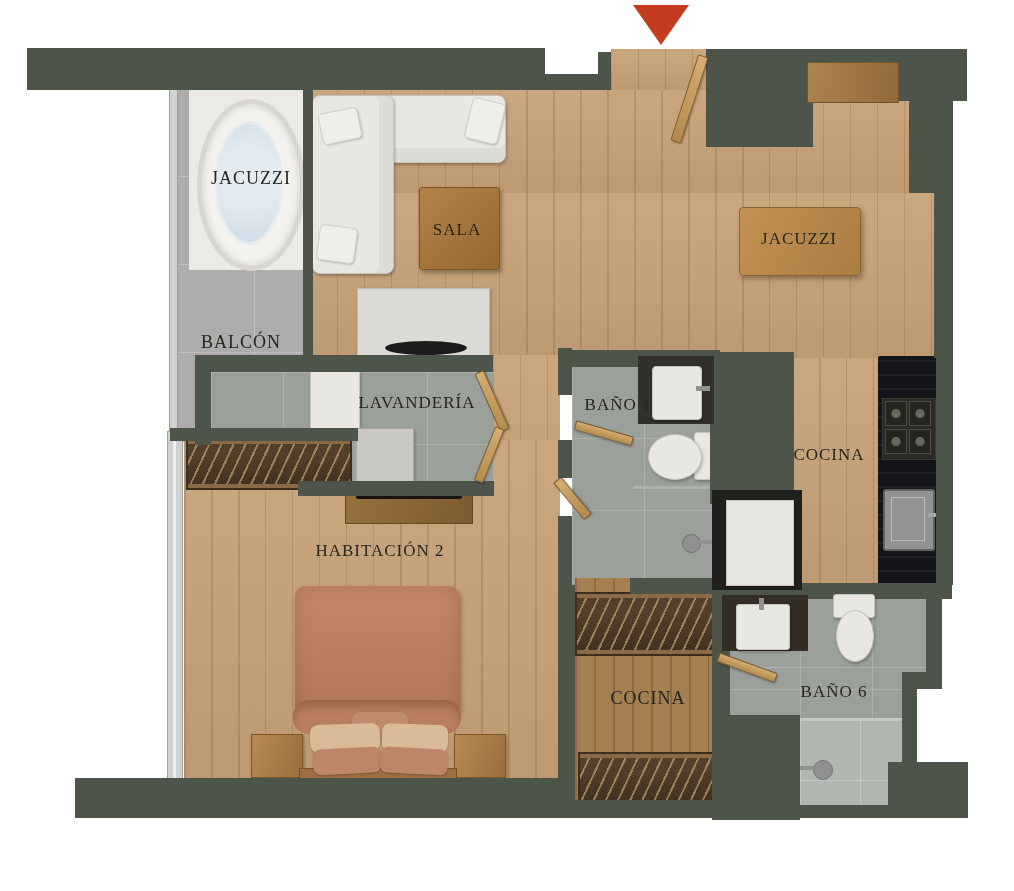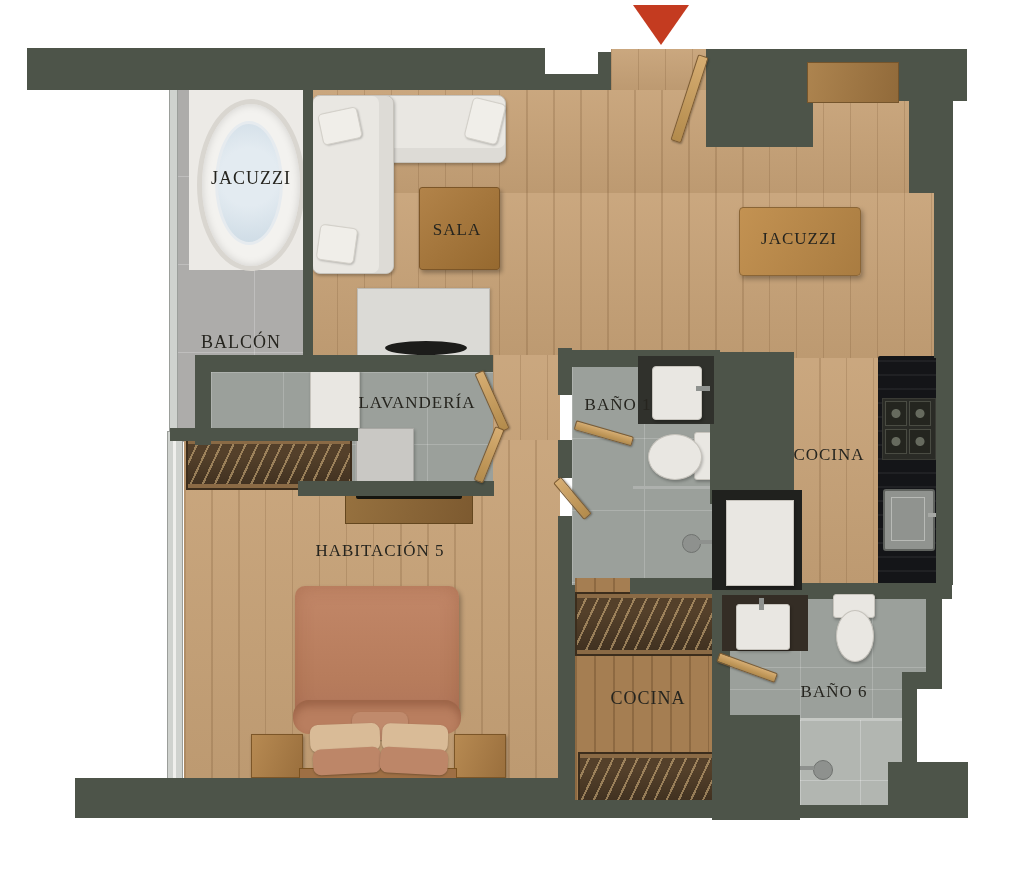--- a/index.html
+++ b/index.html
@@ -194,17 +194,17 @@
   <div class="furn" style="left:800px;top:766px;width:14px;height:4px;background:#8e918e;z-index:21;"></div>
   <div class="door" style="left:718px;top:652px;width:60px;height:8px;transform:rotate(20deg);transform-origin:left center;"></div>
 
   <div class="rlabel" style="left:251px;top:178px;font-size:18px;">JACUZZI</div>
   <div class="rlabel" style="left:457px;top:230px;">SALA</div>
   <div class="rlabel" style="left:799px;top:239px;">JACUZZI</div>
   <div class="rlabel" style="left:241px;top:342px;font-size:18px;">BALCÓN</div>
   <div class="rlabel" style="left:417px;top:403px;">LAVANDERÍA</div>
   <div class="rlabel" style="left:618px;top:405px;">BAÑO 1</div>
   <div class="rlabel" style="left:829px;top:455px;">COCINA</div>
-  <div class="rlabel" style="left:380px;top:551px;">HABITACIÓN 5</div>
+  <div class="rlabel" style="left:380px;top:551px;">HABITACIÓN 2</div>
   <div class="rlabel" style="left:648px;top:698px;font-size:18px;">COCINA</div>
   <div class="rlabel" style="left:834px;top:692px;">BAÑO 6</div>
 
 </div>
 
 </body></html>

